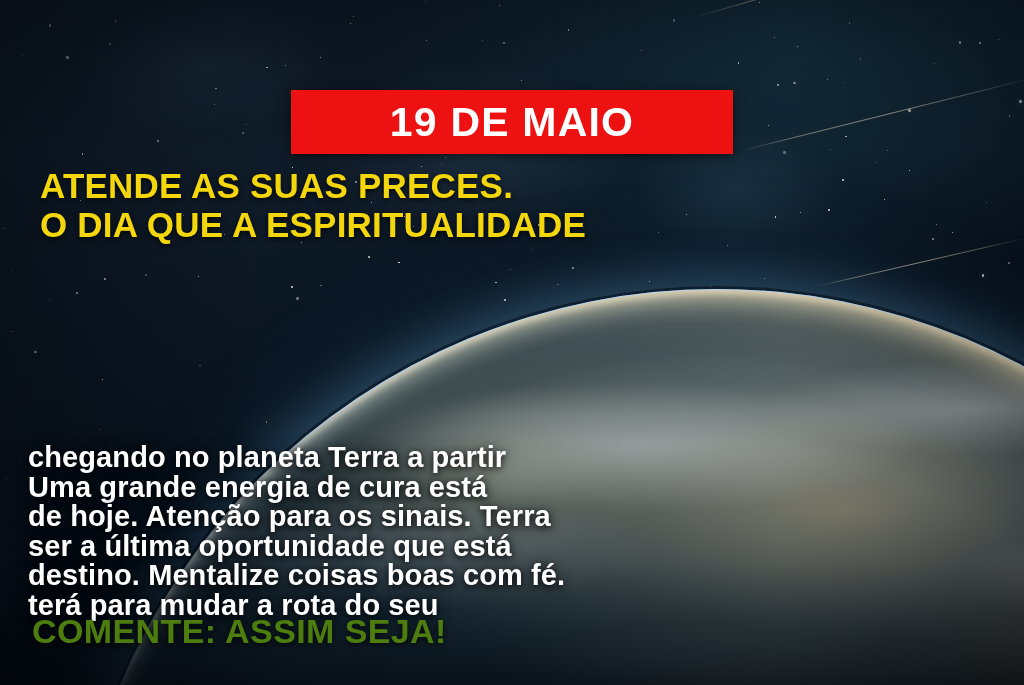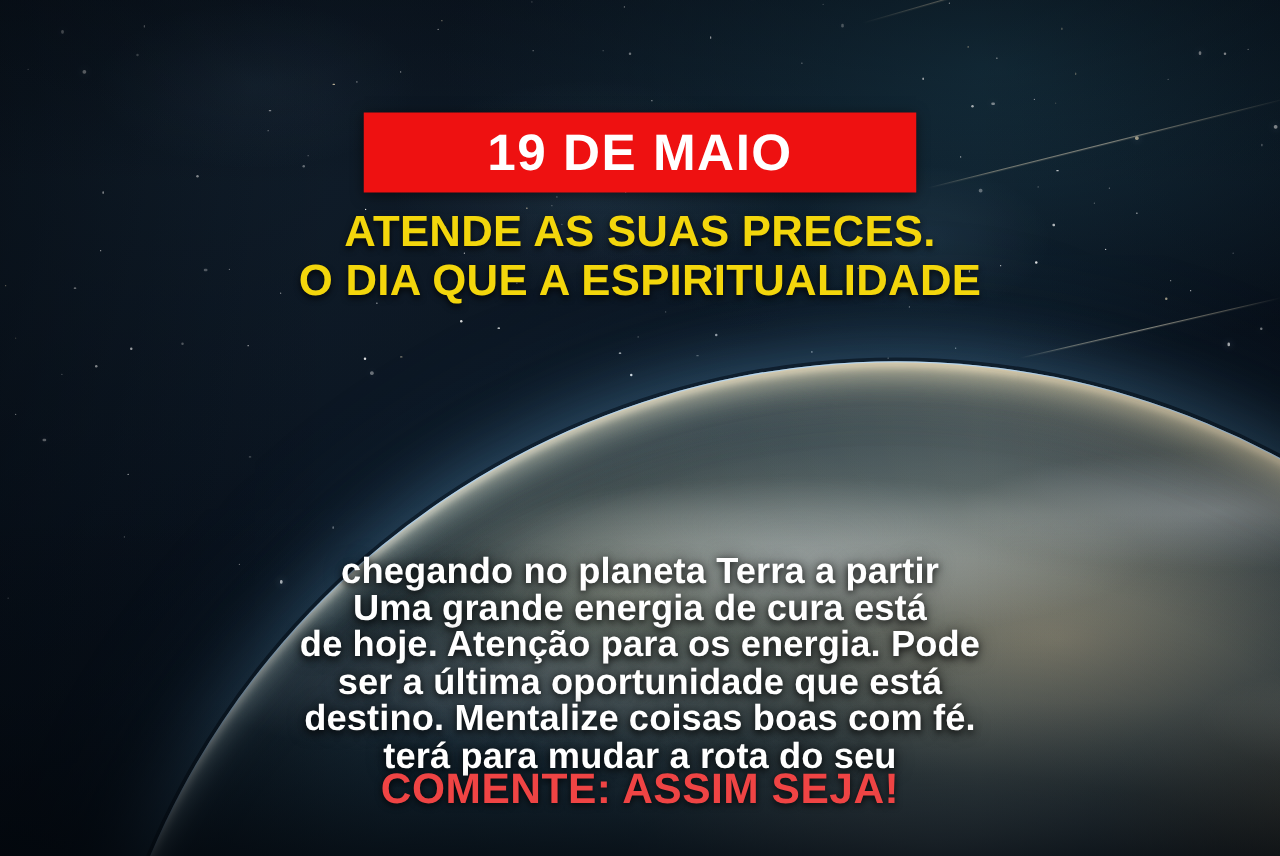--- a/index.html
+++ b/index.html
@@ -154,21 +154,20 @@
       linear-gradient(0deg, rgba(2,6,11,0.80) 0%, rgba(2,6,11,0.30) 18%, rgba(2,6,11,0) 40%),
       linear-gradient(90deg, rgba(2,6,11,0.42) 0%, rgba(2,6,11,0) 26%),
       linear-gradient(270deg, rgba(2,6,11,0.22) 0%, rgba(2,6,11,0) 24%);
     pointer-events: none;
   }
 
   
   .content {
     position: absolute;
     inset: 0;
-    text-align: center;
   }
 
   .date-banner {
     position: absolute;
     left: 50%;
     transform: translateX(-50%);
     top: 90px;
     width: 442px;
     height: 64px;
     background: #ee1111;
@@ -215,27 +214,28 @@
     text-shadow: 0 2px 6px rgba(0,0,0,0.80), 0 0 14px rgba(0,0,0,0.55);
     padding: 0 28px;
   }
   .body-copy .ln { display: block; white-space: nowrap; }
 
   .cta {
     position: absolute;
     left: 0;
     right: 0;
     top: 612px;
-    color: #ef4444;
+    color: #4d7c0f;
     font-size: 34px;
     font-weight: bold;
     letter-spacing: 0.4px;
     line-height: 1.15;
     text-shadow: 0 2px 6px rgba(0,0,0,0.82);
     white-space: nowrap;
+    padding-left: 32px;
   }
 </style>
 </head>
 <body>
 
 <div id="poster">
 
   <div class="space-base"></div>
   <div class="nebula"></div>
   <div class="stars" id="starfield">
@@ -394,21 +394,21 @@
     </div>
 
     <div class="headline">
       <span class="ln">ATENDE AS SUAS PRECES.</span>
       <span class="ln">O DIA QUE A ESPIRITUALIDADE</span>
     </div>
 
     <div class="body-copy">
       <span class="ln">chegando no planeta Terra a partir</span>
       <span class="ln">Uma grande energia de cura está</span>
-      <span class="ln">de hoje. Atenção para os energia. Pode</span>
+      <span class="ln">de hoje. Atenção para os sinais. Terra</span>
       <span class="ln">ser a última oportunidade que está</span>
       <span class="ln">destino. Mentalize coisas boas com fé.</span>
       <span class="ln">terá para mudar a rota do seu</span>
     </div>
 
     <div class="cta">COMENTE: ASSIM SEJA!</div>
 
   </div>
 </div>
 

